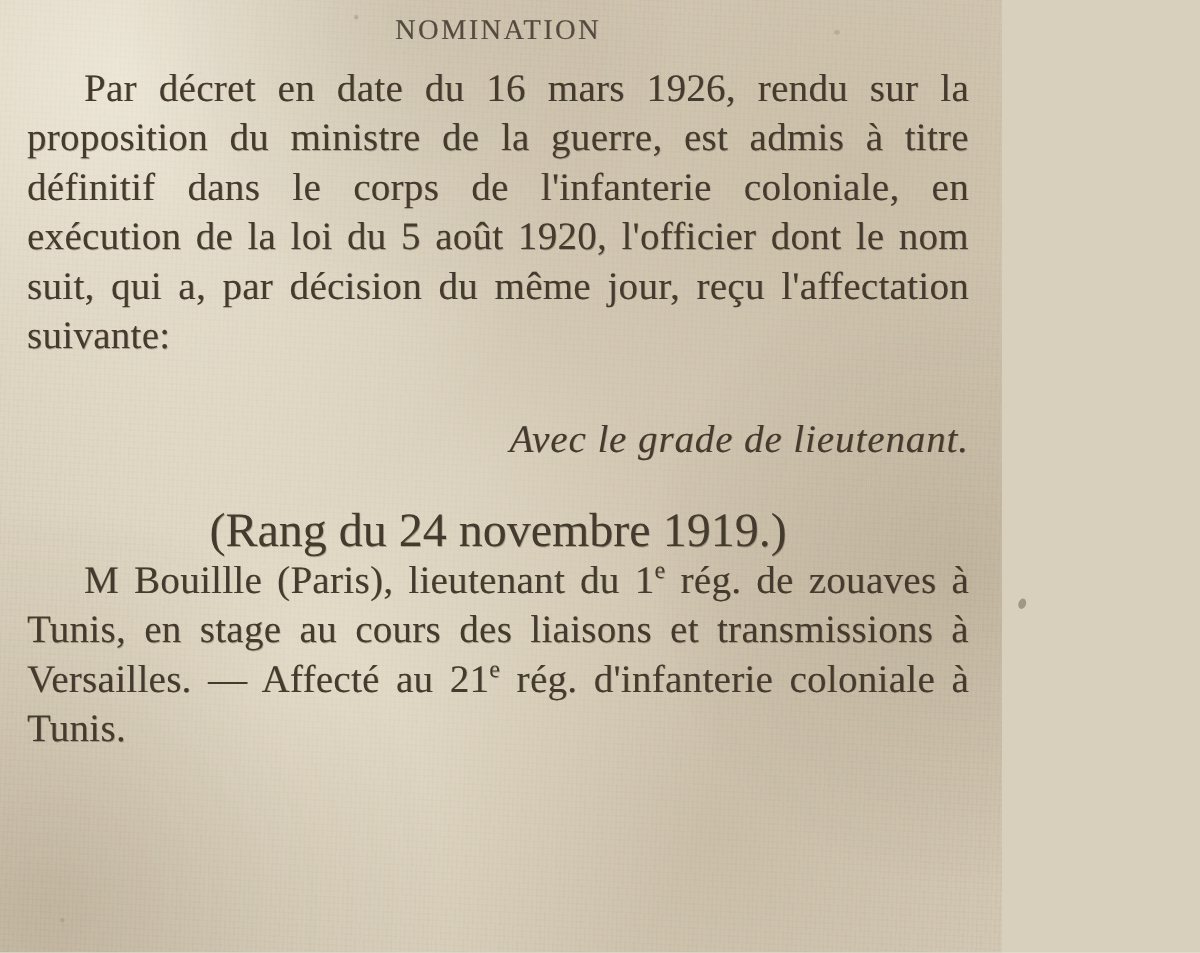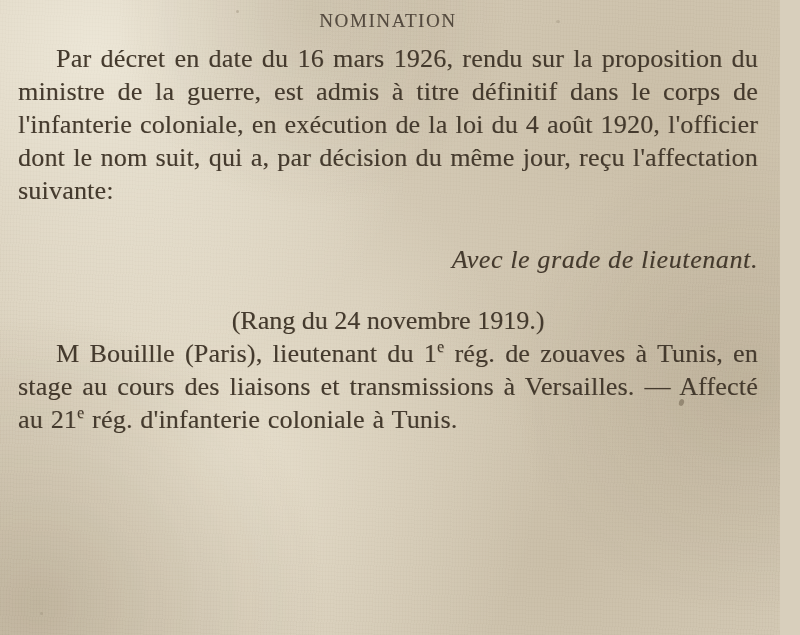--- a/index.html
+++ b/index.html
@@ -10,21 +10,21 @@
     width: 800px;
     height: 635px;
     background: #d8cfbc;
     font-family: "Liberation Serif", serif;
     overflow: hidden;
   }
 
   
   #paper {
     position: relative;
-    width: 780px;
+    width: 668px;
     height: 635px;
     background-color: #d6ccb8;
     background-image:
       radial-gradient(circle at 12% 8%, rgba(255,252,240,0.55) 0%, rgba(255,252,240,0) 38%),
       radial-gradient(circle at 86% 18%, rgba(186,172,146,0.40) 0%, rgba(186,172,146,0) 42%),
       radial-gradient(circle at 28% 72%, rgba(255,250,235,0.40) 0%, rgba(255,250,235,0) 45%),
       radial-gradient(circle at 72% 88%, rgba(180,166,140,0.35) 0%, rgba(180,166,140,0) 40%),
       radial-gradient(circle at 52% 42%, rgba(214,204,184,0.45) 0%, rgba(214,204,184,0) 55%),
       repeating-linear-gradient(92deg, rgba(120,104,78,0.045) 0px, rgba(120,104,78,0.045) 1px, rgba(0,0,0,0) 1px, rgba(0,0,0,0) 3px),
       repeating-linear-gradient(3deg, rgba(120,104,78,0.035) 0px, rgba(120,104,78,0.035) 1px, rgba(0,0,0,0) 1px, rgba(0,0,0,0) 4px);
@@ -81,21 +81,21 @@
     font-size: 26px;
     line-height: 33px;
     margin: 36px 0 0 0;
     color: #443a2e;
     letter-spacing: 0.6px;
     text-shadow: 0.5px 0.4px 0.4px rgba(110,96,72,0.45);
   }
 
   .rank-line {
     text-align: center;
-    font-size: 26px;
+    font-size: 32px;
     line-height: 33px;
     margin: 28px 0 0 0;
     color: #443a2e;
     text-shadow: 0.5px 0.4px 0.4px rgba(110,96,72,0.45);
   }
 
   .entry { margin-top: 30px; }
 
   sup {
     font-size: 0.62em;
@@ -122,21 +122,21 @@
 
   <span class="speck s1"></span>
   <span class="speck s2"></span>
   <span class="speck s3"></span>
   <span class="speck s4"></span>
 
   <div class="content">
 
     <div class="heading">NOMINATION</div>
 
-    <p class="body indent">Par décret en date du 16 mars 1926, rendu sur la proposition du ministre de la guerre, est admis à titre définitif dans le corps de l'infanterie coloniale, en exécution de la loi du 4 août 1920, l'officier dont le nom suit, qui a, par décision du même jour, reçu l'affectation suivante:</p>
+    <p class="body indent">Par décret en date du 16 mars 1926, rendu sur la proposition du ministre de la guerre, est admis à titre définitif dans le corps de l'infanterie coloniale, en exécution de la loi du 5 août 1920, l'officier dont le nom suit, qui a, par décision du même jour, reçu l'affectation suivante:</p>
 
     <div class="subhead">Avec le grade de lieutenant.</div>
 
     <div class="rank-line">(Rang du 24 novembre 1919.)</div>
 
     <p class="body indent entry"><span>M</span> <span>Bouillle (Paris)</span><span>, lieutenant du 1</span><sup>e</sup><span> rég. de zouaves à Tunis, en stage au cours des liaisons et transmissions à Versailles. — Affecté au 21</span><sup>e</sup><span> rég. d'infanterie coloniale à Tunis.</span></p>
 
   </div>
 </div>
 

